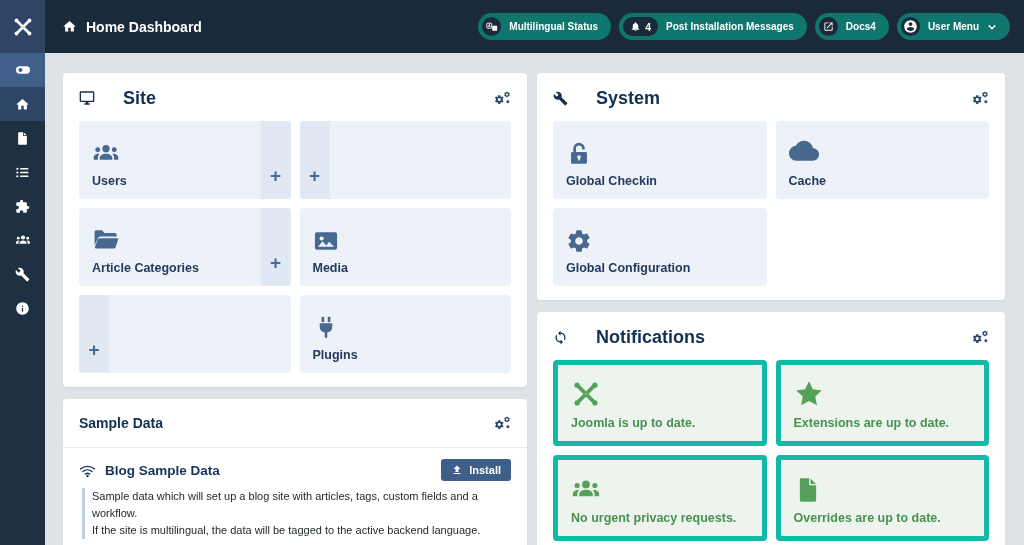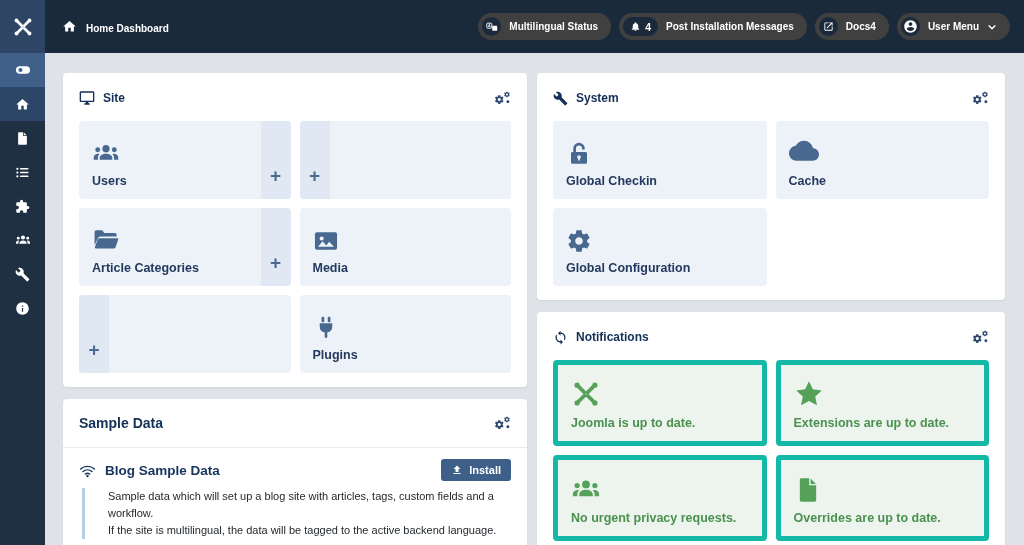--- a/index.html
+++ b/index.html
@@ -3,62 +3,62 @@
 <meta charset="utf-8">
 <style>
   * { margin:0; padding:0; box-sizing:border-box; }
   html,body { width:1024px; height:545px; overflow:hidden; }
   body { font-family:"Liberation Sans", sans-serif; background:#dfe3e7; position:relative; }
   svg { display:block; fill:currentColor; }
 
   
   .topbar { position:absolute; top:0; left:0; right:0; height:53px; background:#1b2a3a; display:flex; align-items:center; z-index:5; }
   .logo-box { width:45px; height:53px; background:#2e4565; display:flex; align-items:center; justify-content:center; cursor:pointer; color:#fff; flex:none; }
-  .tb-title { display:flex; align-items:flex-end; gap:9px; color:#fff; font-size:10px; font-weight:700; margin-left:17px; }
+  .tb-title { display:flex; align-items:center; gap:9px; color:#fff; font-size:14px; font-weight:700; margin-left:17px; }
   .tb-actions { margin-left:auto; display:flex; gap:8px; padding-right:14px; align-items:center; }
-  .pill { height:27px; border-radius:14px; background:#404040; display:flex; align-items:center; gap:8px; padding:0 13px 0 4px; color:#fff; font-size:10px; font-weight:700; cursor:pointer; white-space:nowrap; }
+  .pill { height:27px; border-radius:14px; background:#0f766e; display:flex; align-items:center; gap:8px; padding:0 13px 0 4px; color:#fff; font-size:10px; font-weight:700; cursor:pointer; white-space:nowrap; }
   .pill-ic { min-width:19px; height:19px; border-radius:10px; background:#1b2a3a; display:flex; align-items:center; justify-content:center; gap:4px; }
   .pill-ic.wide { padding:0 7px; }
   .badge-num { font-size:10.5px; font-weight:700; color:#fff; }
 
   
   .sidebar { position:absolute; top:53px; left:0; bottom:0; width:45px; background:#1f3043; z-index:4; }
   .sb-item { height:34px; display:flex; align-items:center; justify-content:center; color:#fff; cursor:pointer; }
   .sb-item.toggle { background:#40608a; }
   .sb-item.active { background:#2d4667; }
 
   
   .content { position:absolute; top:53px; left:45px; right:0; bottom:0; padding:20px 19px 0 18px; display:flex; gap:10px; overflow:hidden; }
   .col { display:flex; flex-direction:column; gap:12px; }
   .col.left { width:464px; flex:none; }
   .col.right { flex:1; }
 
   .card { background:#fff; border-radius:4px; box-shadow:0 1px 2px rgba(25,40,60,.07); }
   .card-pad { padding:12px 16px 14px; }
   .card-head { display:flex; align-items:center; gap:8px; color:#123056; margin-bottom:10px; height:26px; }
-  .card-head .title { font-size:12px; font-weight:700; }
+  .card-head .title { font-size:18px; font-weight:700;margin-left:20px; }
   .head-opts { margin-left:auto; color:#2d4a6e; cursor:pointer; }
 
   .tiles { display:grid; grid-template-columns:1fr 1fr; gap:9px; }
   .tile { background:#edf2f9; border-radius:4px; min-height:78px; display:flex; overflow:hidden; cursor:pointer; }
   .tile-main { flex:1; display:flex; flex-direction:column; justify-content:flex-end; align-items:flex-start; padding:14px 13px 11px; gap:7px; color:#49688f; }
   .tile-label { font-size:12.5px; font-weight:700; color:#24395e; }
   .tile-add { width:30px; background:#dfe8f3; display:flex; align-items:flex-end; justify-content:center; padding-bottom:14px; color:#4a6a92; font-size:19px; font-weight:700; line-height:1; cursor:pointer; }
   .ntile { background:#edf4ee; border:5px solid #14b8a6;text-align:center; --hole:#edf4ee; }
   .ntile .tile-main { color:#56a15a; }
   .ntile .tile-label { color:#4a9150; }
 
   
   .sd-head { padding:9px 16px; display:flex; align-items:center; height:48px; color:#123056; }
   .sd-head .title { font-size:14px; font-weight:700; }
   .sd-body { border-top:1px solid #e7eaee; padding:11px 16px 12px; }
   .sd-row { display:flex; align-items:center; gap:9px; color:#16345c; }
   .sd-title { font-size:13.5px; font-weight:700; }
   .btn-install { margin-left:auto; background:#3e5f88; color:#fff; border:none; border-radius:3px; font-size:11px; font-weight:700; padding:5px 10px; display:flex; align-items:center; gap:6px; cursor:pointer; font-family:inherit; }
-  .sd-desc { margin-top:7px; margin-left:3px; border-left:3px solid #b9cfe4; padding-left:23px; font-size:11px; color:#24292d; line-height:1.55; }
+  .sd-desc { margin-top:7px; margin-left:3px; border-left:3px solid #b9cfe4; padding-left:7px; font-size:11px; color:#24292d; line-height:1.55; }
   .stub-card { height:40px; }
 
   
   .i10 { width:10px; height:10px; } .i11 { width:11px; height:11px; }
   .i12 { width:12px; height:12px; } .i15 { width:15px; height:15px; }
   .i16 { width:16px; height:16px; } .i17 { width:17px; height:17px; }
   .i22 { width:22px; height:22px; } .i26 { width:26px; height:26px; }
   .i28 { width:28px; height:28px; } .i30 { width:30px; height:30px; }
 </style>
 </head>

